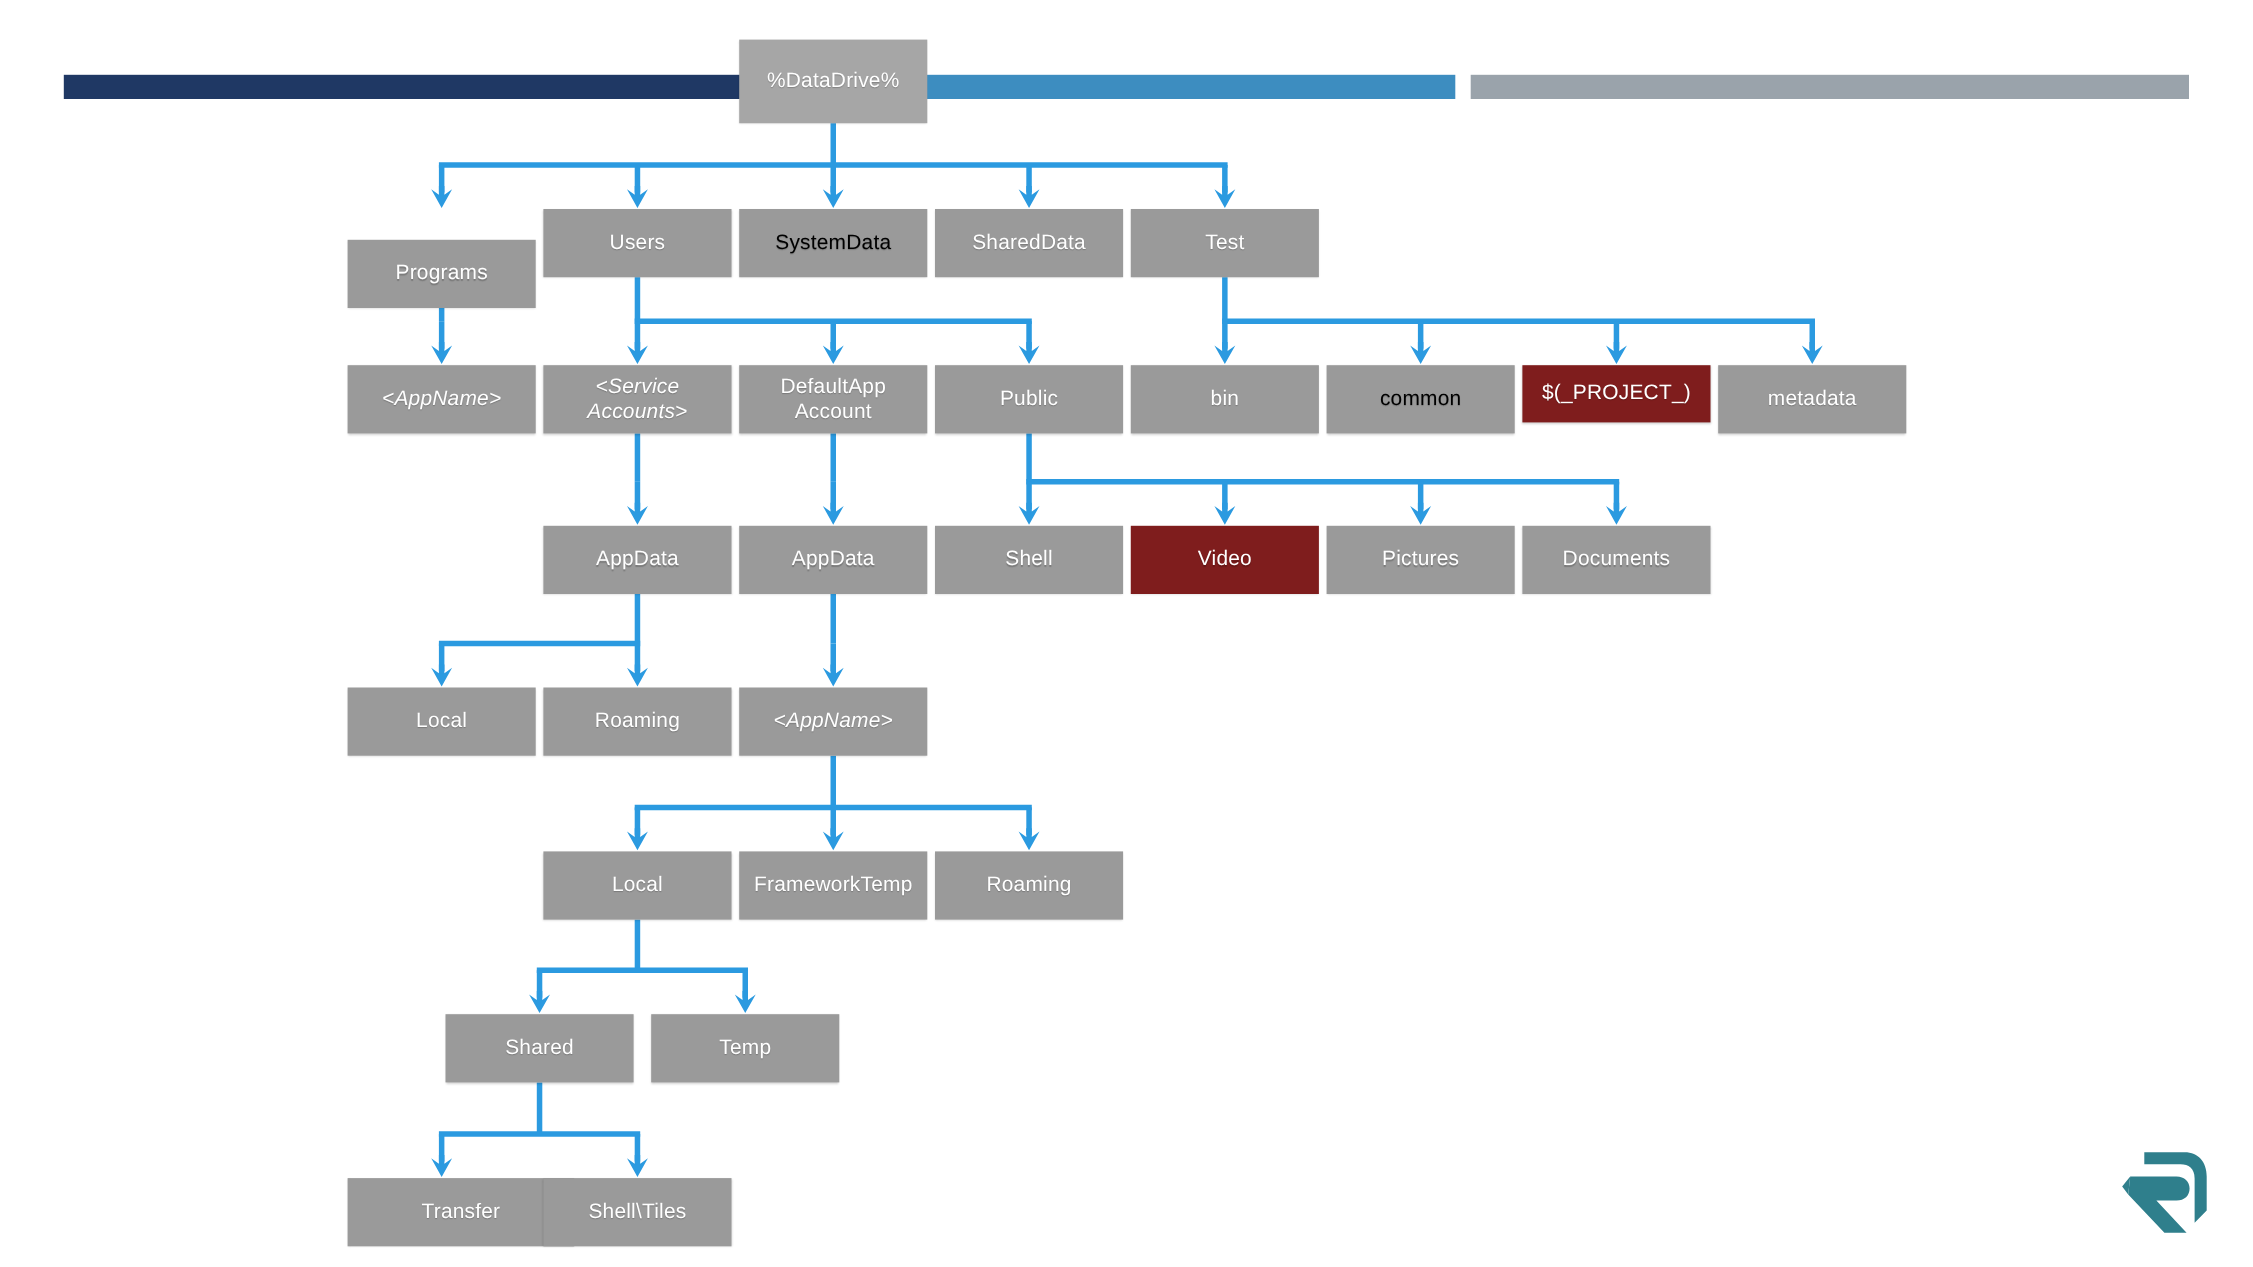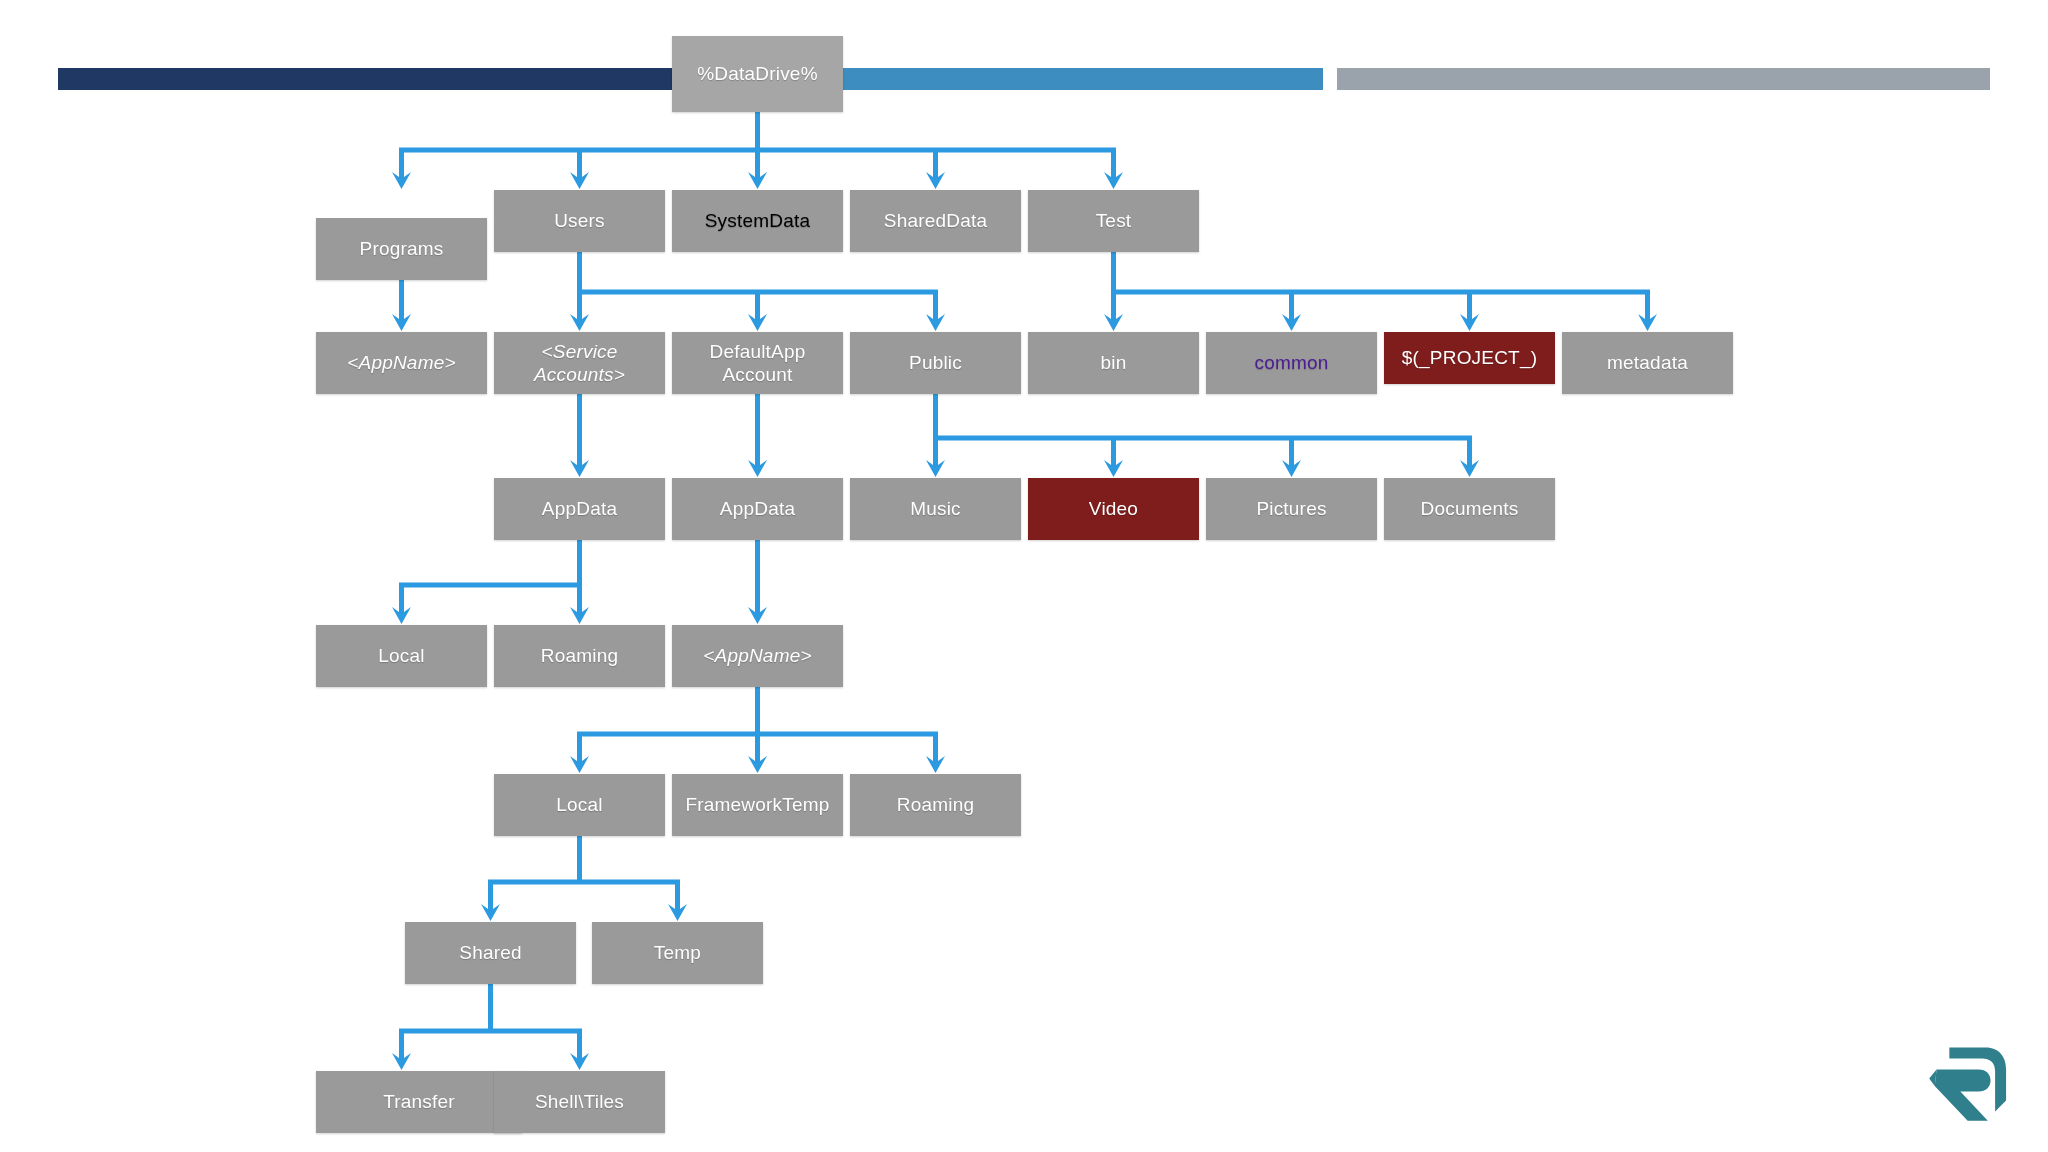--- a/index.html
+++ b/index.html
@@ -194,36 +194,36 @@
         <span class="label" style="color: rgb(255, 255, 255);">DefaultApp
 Account</span>
       </div>
       <div class="node" style="left: 850px; top: 332px; width: 171px; height: 62px; background: rgb(154, 154, 154);">
         <span class="label" style="color: rgb(255, 255, 255);">Public</span>
       </div>
       <div class="node" style="left: 1028px; top: 332px; width: 171px; height: 62px; background: rgb(154, 154, 154);">
         <span class="label" style="color: rgb(255, 255, 255);">bin</span>
       </div>
       <div class="node" style="left: 1206px; top: 332px; width: 171px; height: 62px; background: rgb(154, 154, 154);">
-        <span class="label" style="color: #4c1d95;">common</span>
+        <span class="label" style="color: #000000;">common</span>
       </div>
       <div class="node" style="left: 1384px; top: 332px; width: 171px; height: 52px; background: #7f1d1d;">
         <span class="label" style="color: rgb(255, 255, 255);">$(_PROJECT_)</span>
       </div>
       <div class="node" style="left: 1562px; top: 332px; width: 171px; height: 62px; background: rgb(154, 154, 154);">
         <span class="label" style="color: rgb(255, 255, 255);">metadata</span>
       </div>
       <div class="node" style="left: 494px; top: 478px; width: 171px; height: 62px; background: rgb(154, 154, 154);">
         <span class="label" style="color: rgb(255, 255, 255);">AppData</span>
       </div>
       <div class="node" style="left: 672px; top: 478px; width: 171px; height: 62px; background: rgb(154, 154, 154);">
         <span class="label" style="color: rgb(255, 255, 255);">AppData</span>
       </div>
       <div class="node" style="left: 850px; top: 478px; width: 171px; height: 62px; background: rgb(154, 154, 154);">
-        <span class="label" style="color: rgb(255, 255, 255);">Music</span>
+        <span class="label" style="color: rgb(255, 255, 255);">Shell</span>
       </div>
       <div class="node" style="left: 1028px; top: 478px; width: 171px; height: 62px; background: #7f1d1d;">
         <span class="label" style="color: rgb(255, 255, 255);">Video</span>
       </div>
       <div class="node" style="left: 1206px; top: 478px; width: 171px; height: 62px; background: rgb(154, 154, 154);">
         <span class="label" style="color: rgb(255, 255, 255);">Pictures</span>
       </div>
       <div class="node" style="left: 1384px; top: 478px; width: 171px; height: 62px; background: rgb(154, 154, 154);">
         <span class="label" style="color: rgb(255, 255, 255);">Documents</span>
       </div>

